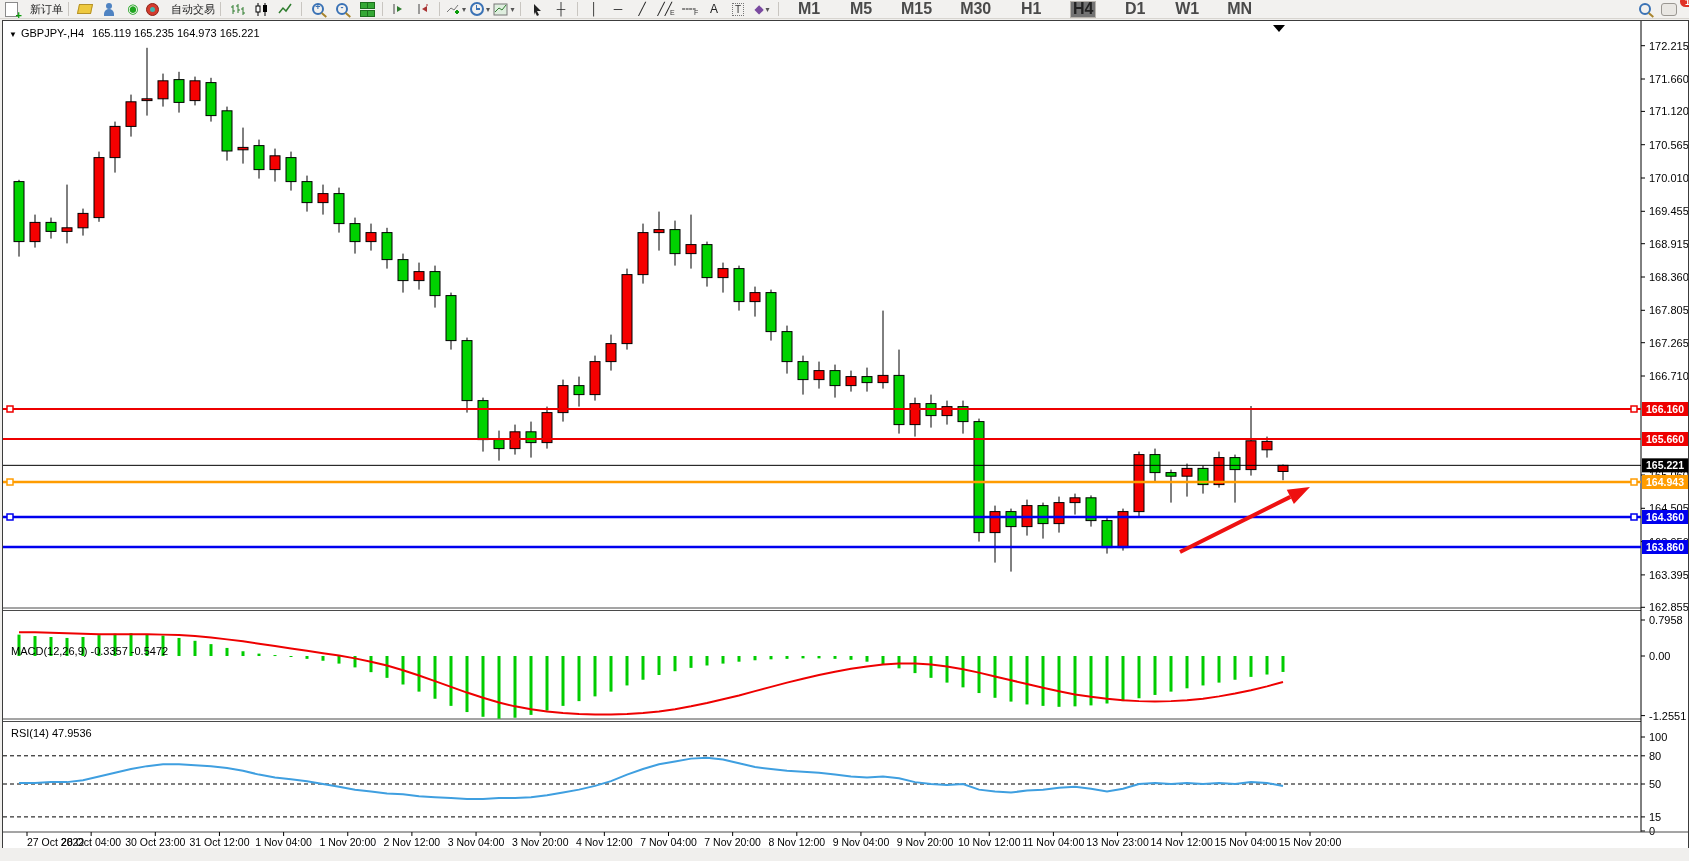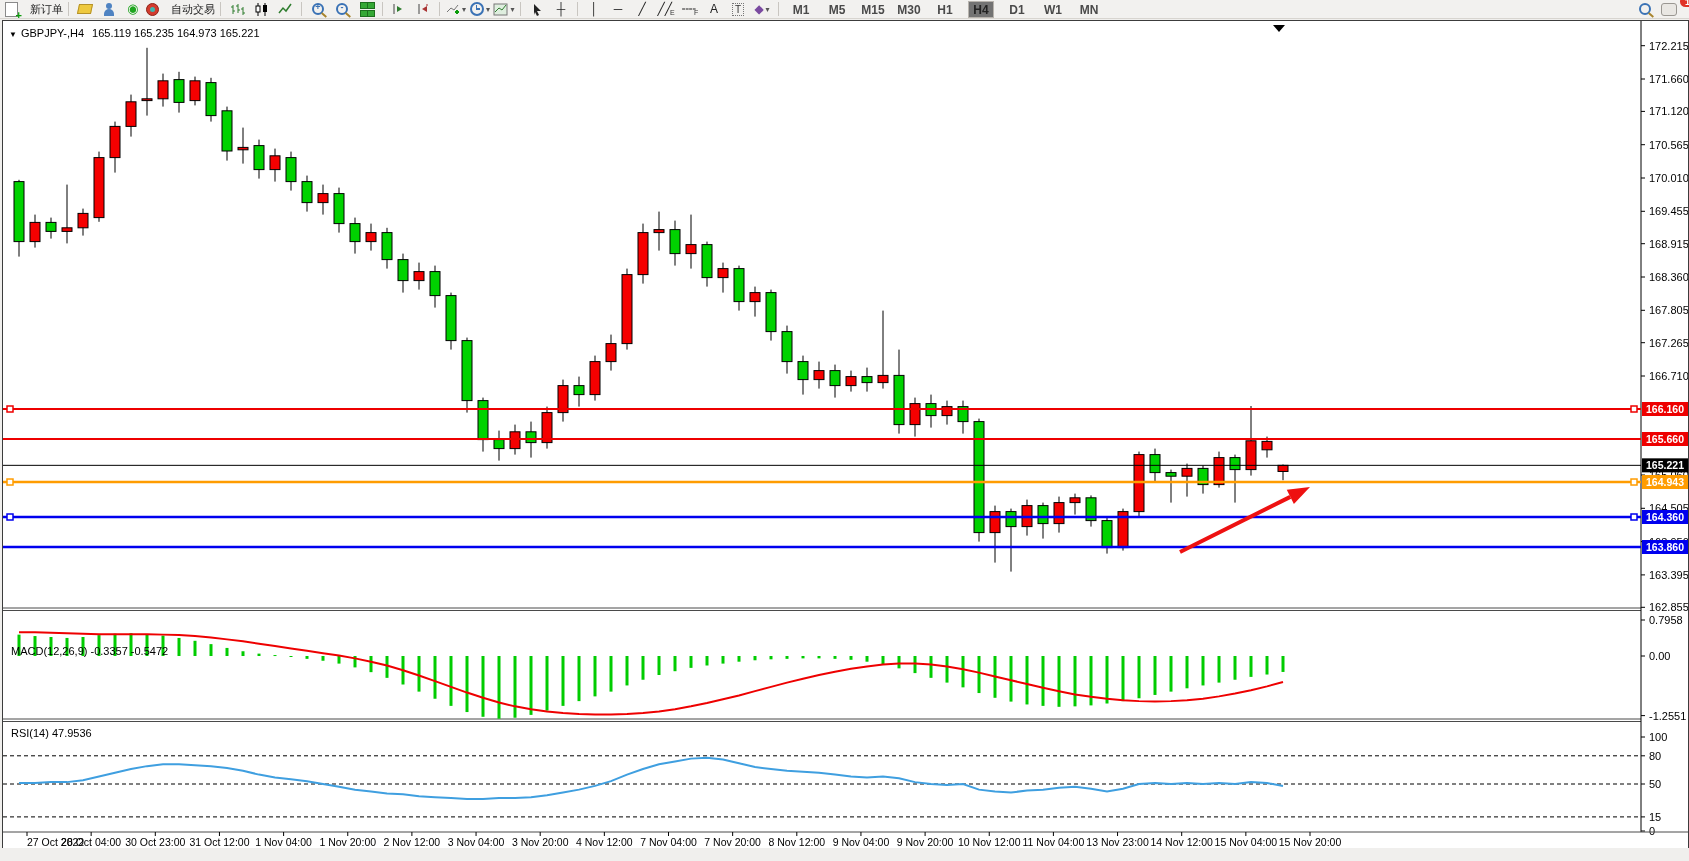--- a/index.html
+++ b/index.html
@@ -24,21 +24,21 @@
   .mag:after{content:"";position:absolute;width:6px;height:2px;background:#a8842c;right:-5px;bottom:-3px;transform:rotate(40deg);}
   .mag .pm{position:absolute;left:0;top:-3px;width:8px;text-align:center;font-size:9px;font-weight:bold;color:#3a72b5;}
   .tiles{display:grid;grid-template-columns:6px 6px;grid-gap:1px;}
   .tiles i{width:6px;height:5px;background:#35a835;border:1px solid #1d6e1d;}
   .clock{position:relative;width:10px;height:10px;border:2px solid #3a72b5;border-radius:50%;}
   .clock:before{content:"";position:absolute;left:4px;top:1px;width:1.5px;height:4px;background:#3a72b5;}
   .clock:after{content:"";position:absolute;left:4px;top:4px;width:4px;height:1.5px;background:#3a72b5;}
   .boxT{border:1px dotted #777;padding:0 2px;font-size:10px;color:#333;}
   .tool{font-size:12px;color:#222;}
   .sub{font-size:7px;color:#333;margin-left:-2px;margin-top:6px;}
-  .tf{min-width:24px;height:15px;display:inline-flex;align-items:center;justify-content:center;font-size:12px;color:#4a4a4a;font-weight:bold;margin:0 5px;border:1px solid transparent;}
+  .tf{min-width:24px;height:15px;display:inline-flex;align-items:center;justify-content:center;font-size:16px;color:#4a4a4a;font-weight:bold;margin:0 13px;border:1px solid transparent;}
   .tf.active{background:#737373;border:1px solid #b8b4ae;color:#222;}
   #right-tools{margin-left:auto;display:flex;align-items:center;padding-right:8px;}
   .bubble{position:relative;width:14px;height:11px;background:#e9e7e3;border:1px solid #9a9792;border-radius:3px;}
   .badge{position:absolute;top:-4px;right:-6px;min-width:11px;height:11px;border-radius:6px;background:#e03226;color:#fff;font-size:9px;font-weight:bold;display:flex;align-items:center;justify-content:center;padding:0 2px;}
   
   #chart-window{position:absolute;left:2px;top:20px;width:1685px;height:827px;background:#fff;border:1px solid #3c3c3c;}
   #plot{position:absolute;left:0;top:0;}
   .overlay{position:absolute;font-size:11px;color:#000;white-space:nowrap;}
   #chart-title{left:6px;top:6px;}
   #chart-title .win-caret{font-size:8px;color:#000;margin-right:4px;}

